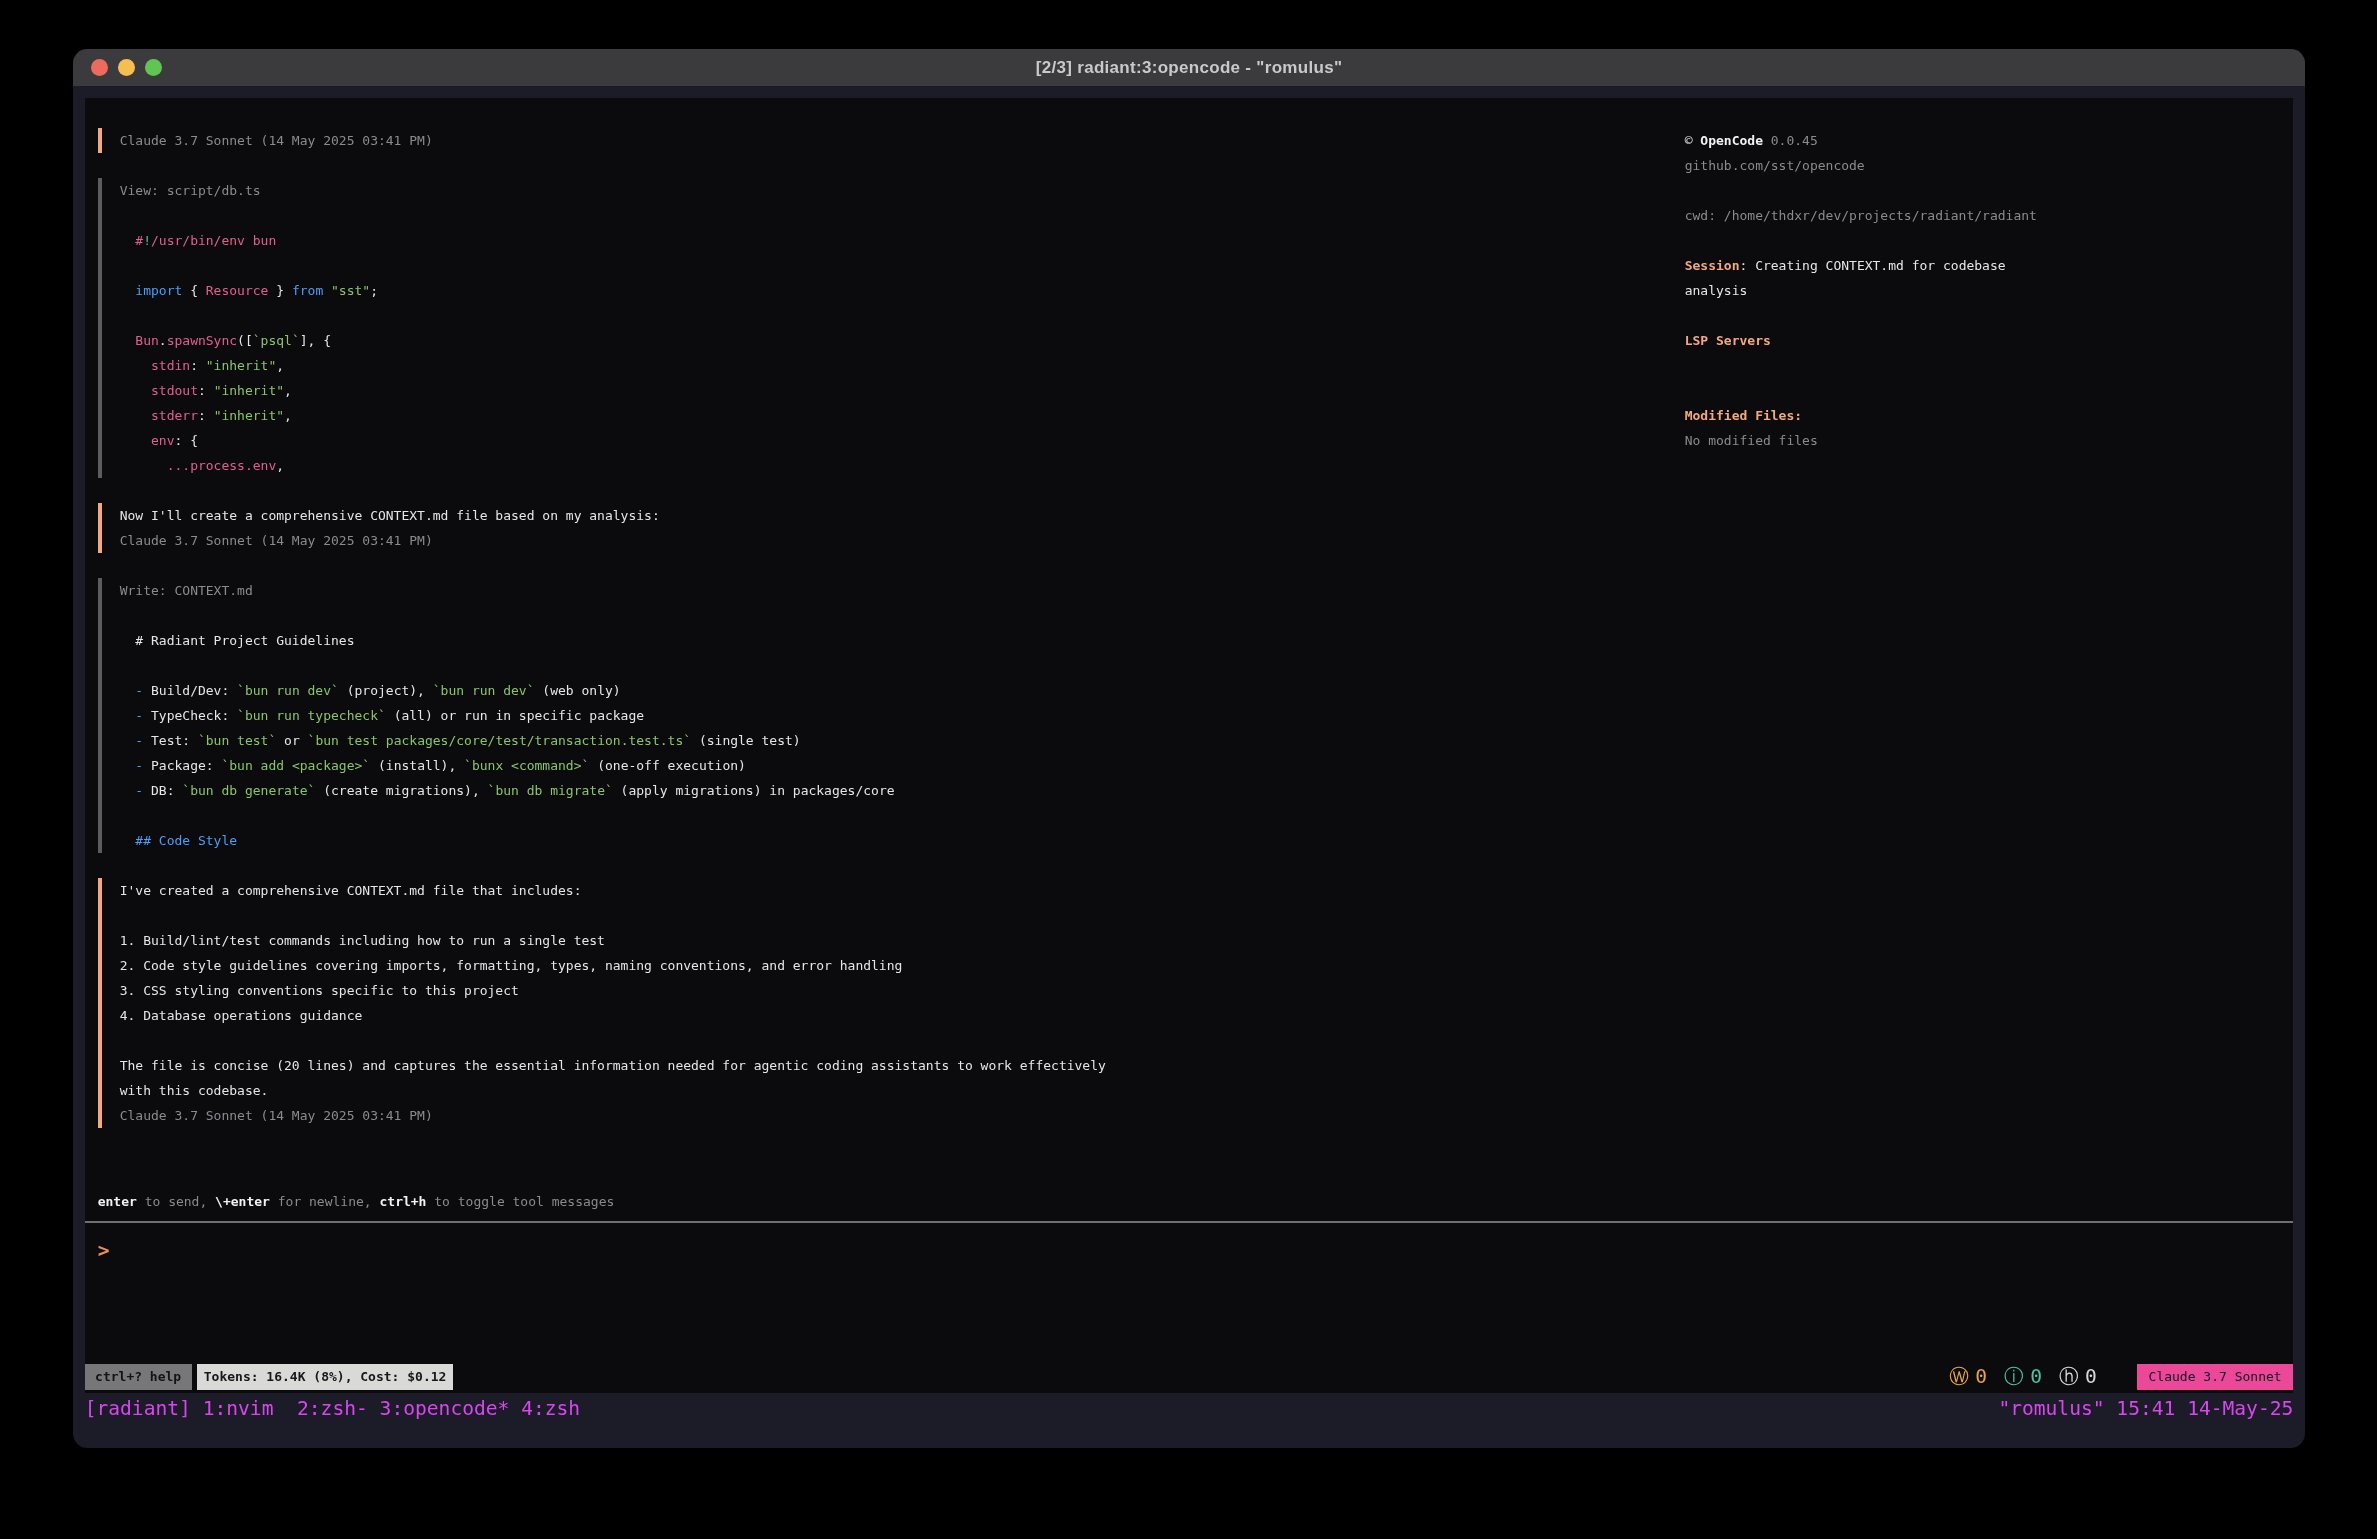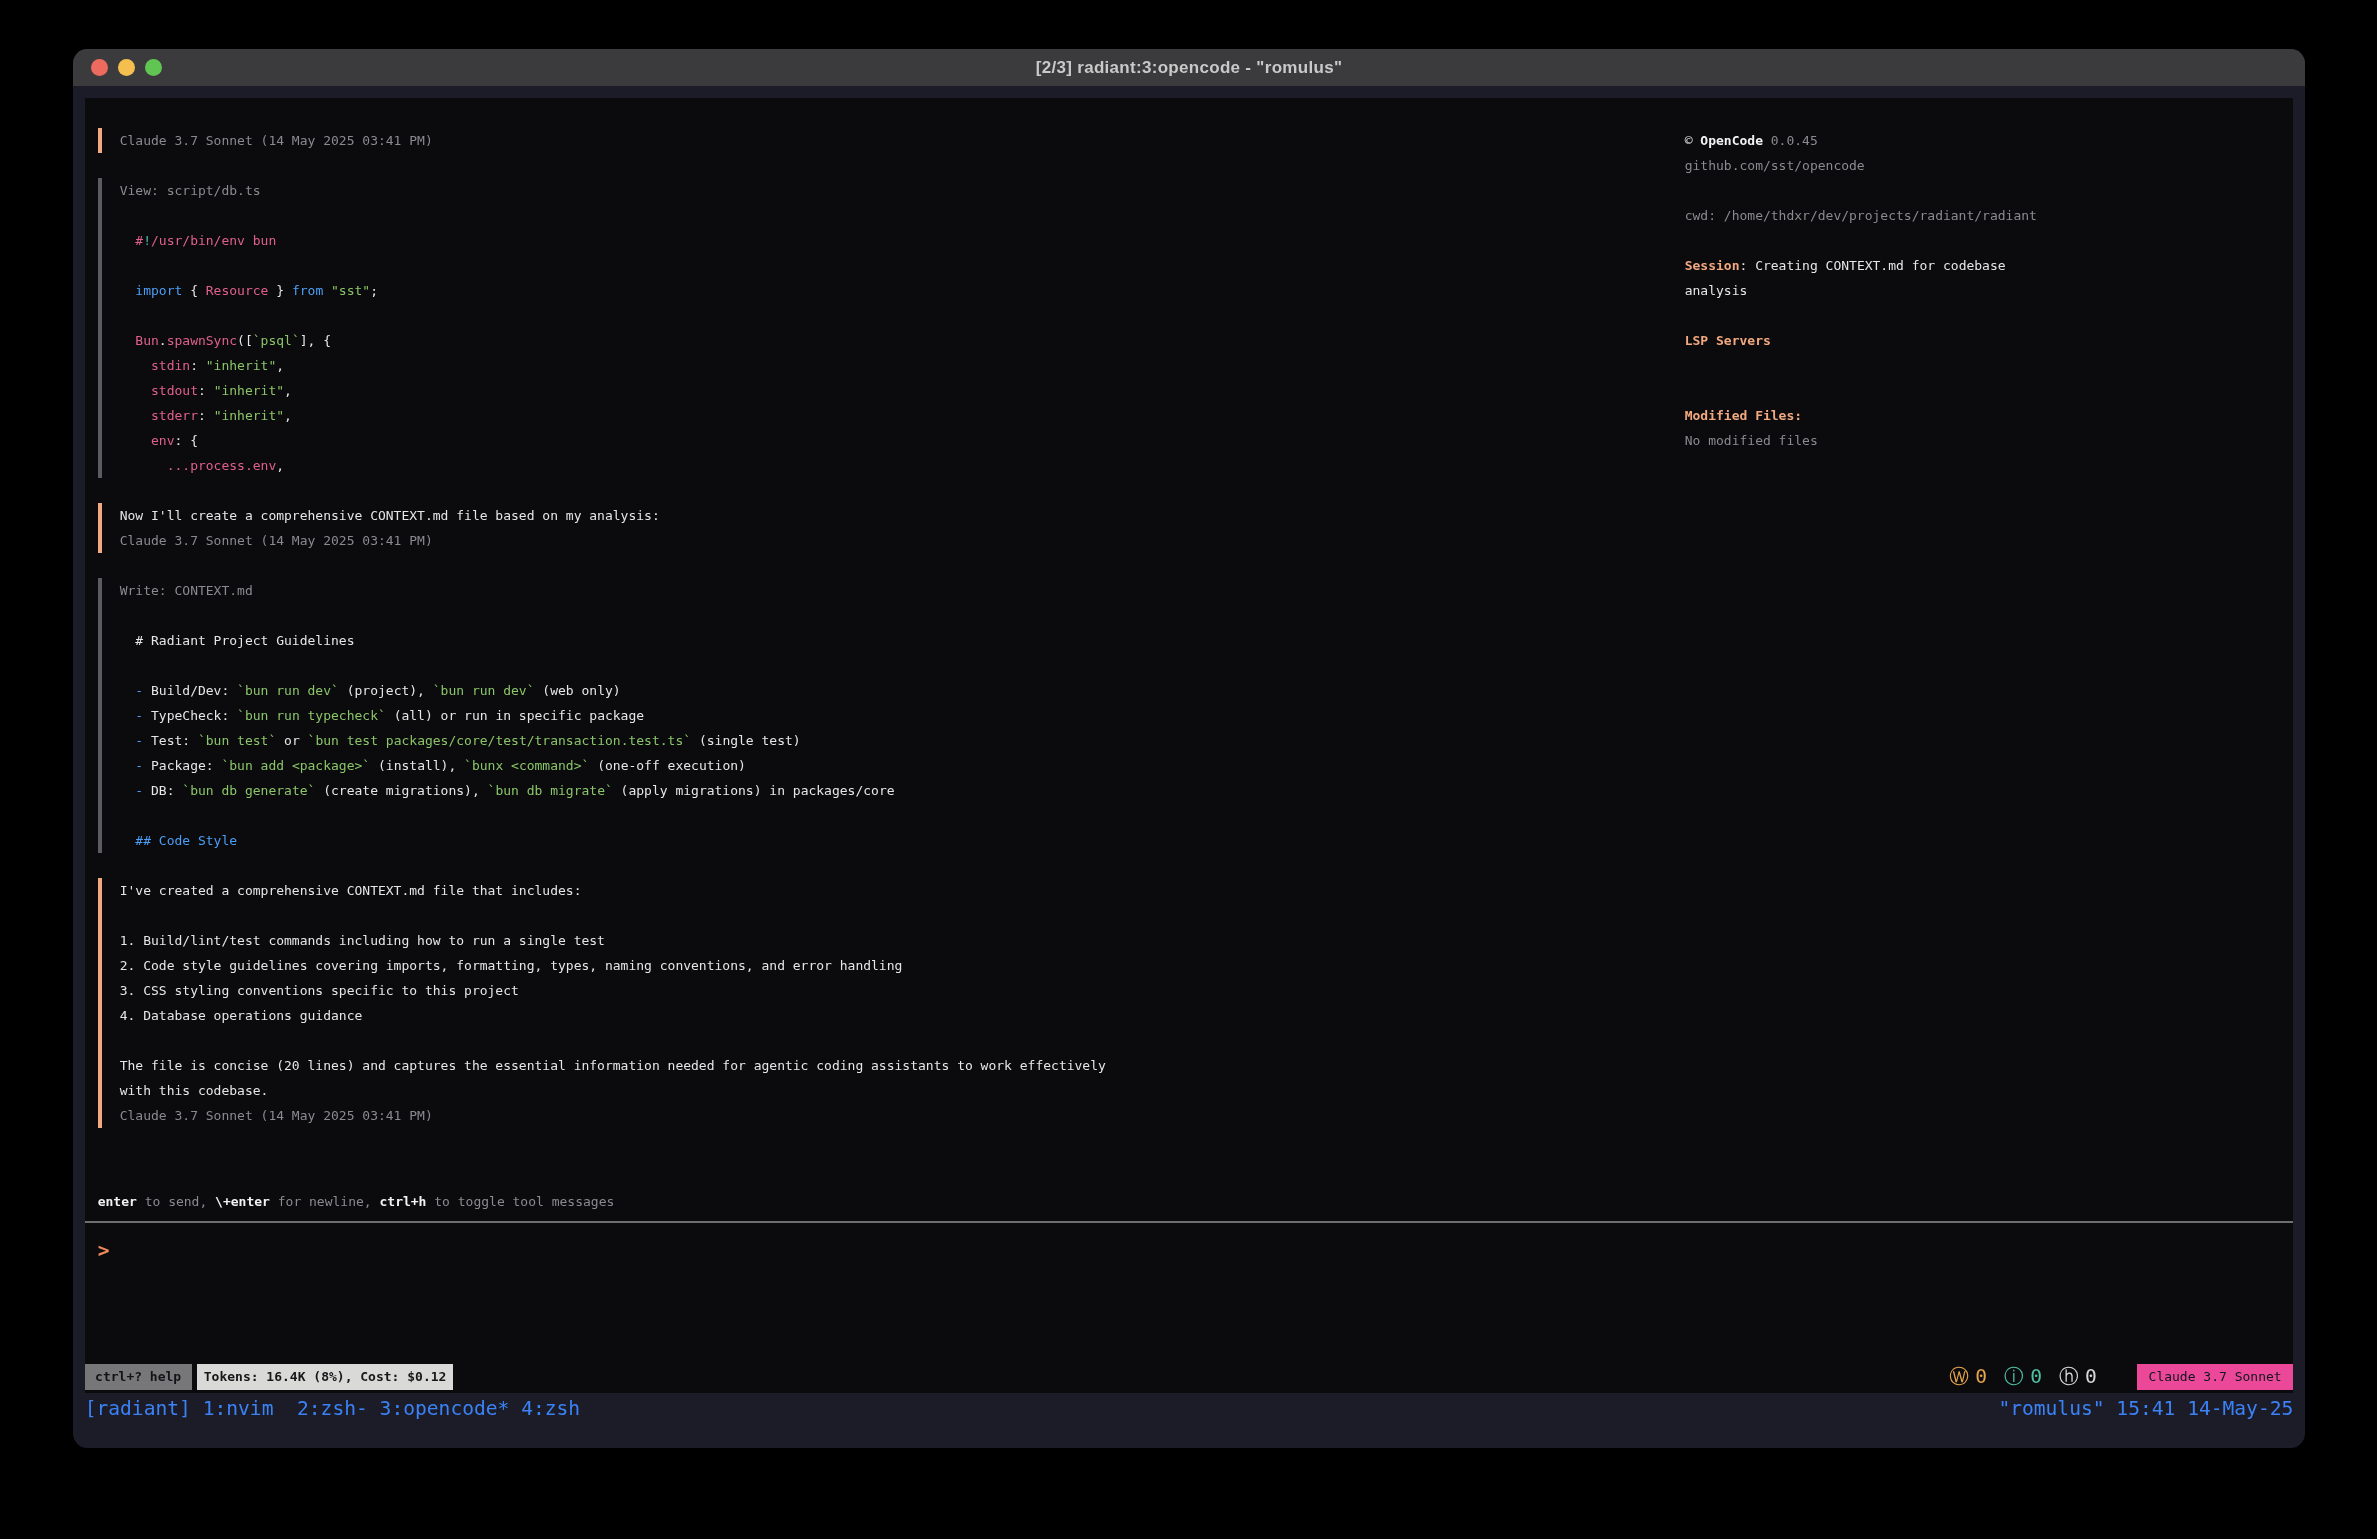--- a/index.html
+++ b/index.html
@@ -63,21 +63,21 @@
   .status-right { display: flex; align-items: center; gap: 17px; }
   .counter { display: flex; align-items: center; gap: 6.5px; font-size: 19.6px; line-height: 26px; }
   .counter.orange { color: #e6a34c; }
   .counter.teal { color: #4fc0a0; }
   .counter.white { color: #d8d8d8; }
   .badge-model { background: #ec4899; color: #10161f; padding: 0 11.7px; margin-left: 23px; }
 
   .tmux-bar {
     position: absolute; left: 11.7px; right: 11.7px; top: 1347px; height: 26px;
     display: flex; justify-content: space-between; align-items: center;
-    color: #3b82f6; font-size: 19.6px; line-height: 26px; white-space: pre;
+    color: #d946ef; font-size: 19.6px; line-height: 26px; white-space: pre;
   }
 </style>
 </head>
 <body>
 
 <div class="window">
 
   <div class="titlebar">
     <div class="lights">
       <div class="light red"></div>

